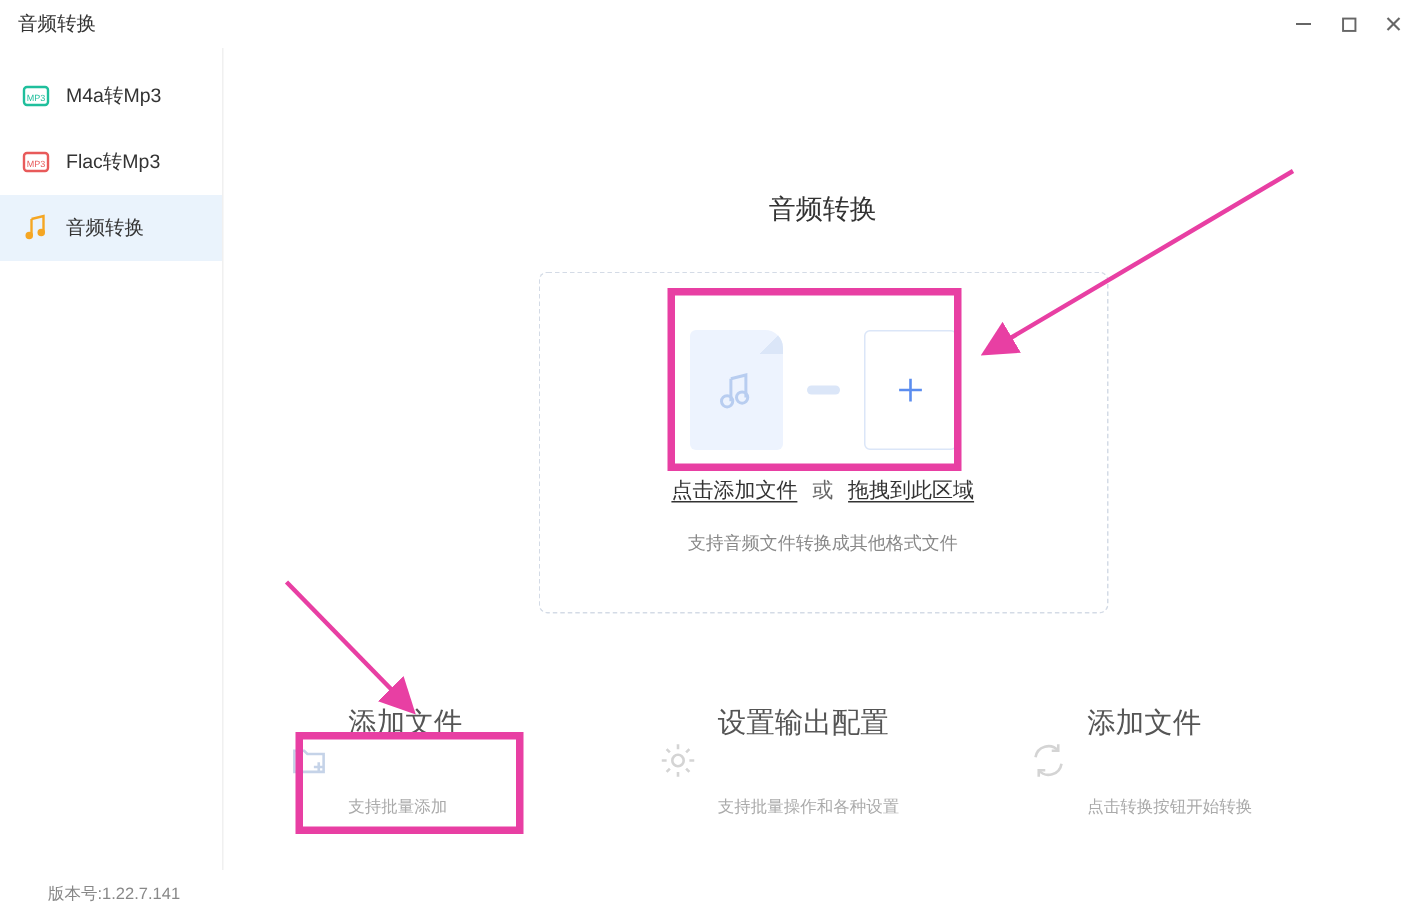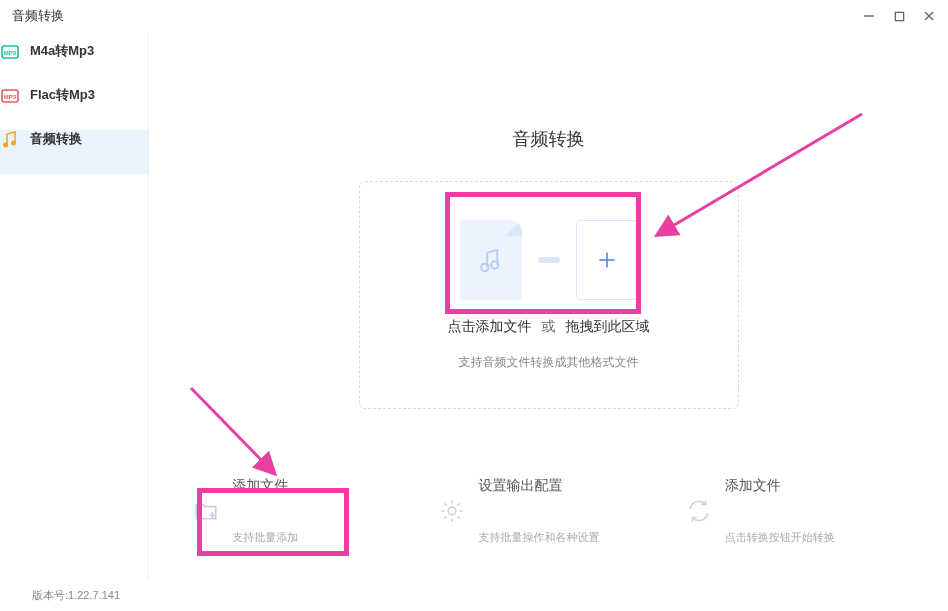--- a/index.html
+++ b/index.html
@@ -27,27 +27,27 @@
     width: 14px; height: 14px;
     display: inline-flex; align-items: center; justify-content: center;
     font-size: 14px; color: #666; cursor: pointer; font-family: sans-serif;
   }
   .body-row { display: flex; height: 548px; }
   .sidebar {
     width: 148px;
     padding-top: 10px;
   }
   .side-item {
-    display: flex; align-items: flex-start;
+    display: flex; align-items: center;
     height: 44px;
+    padding-left: 14px;
     gap: 10px;
     cursor: pointer;
     font-size: 13px;
     color: #333;
-    font-weight: bold;
   }
   .side-item.active { background: #eaf3fc; }
   .side-icon {
     width: 20px; height: 20px;
     display: inline-flex; align-items: center; justify-content: center;
   }
   .main {
     flex: 1;
     border-left: 1px solid #f0f0f0;
     position: relative;
@@ -100,21 +100,21 @@
     display: flex; align-items: center; justify-content: center;
     color: #5b8def; font-size: 28px; font-weight: 300;
   }
   .dash-sep {
     width: 22px; height: 6px; background: #dbe6f8; border-radius: 3px;
   }
   .dz-text-line {
     font-size: 14px; color: #333; font-weight: 500;
   }
   .dz-text-line .or { margin: 0 6px; font-weight: 400; color: #666; }
-  .dz-text-line .ul { text-underline-offset: 3px; }
+  .dz-text-line .ul { text-decoration: underline; text-underline-offset: 3px; }
   .dz-sub {
     font-size: 12px; color: #888; text-align: center;
   }
   .bottom-bar {
     position: absolute;
     bottom: 35px;
     left: 0; right: 0;
     display: flex;
     justify-content: space-around;
     padding: 0 30px;
@@ -122,21 +122,21 @@
   .b-item {
     display: flex; align-items: center; gap: 12px;
     cursor: pointer;
     width: 220px;
   }
   .b-icon {
     width: 28px; height: 28px;
     display: inline-flex; align-items: center; justify-content: center;
     opacity: 0.6;
   }
-  .b-texts .t1 { font-size: 14px; color: #555; margin-bottom: 2px; }
+  .b-texts .t1 { font-size: 19px; color: #555; margin-bottom: 2px; }
   .b-texts .t2 { font-size: 11px; color: #aaa; margin-top: 35px; }
   
   .anno-box {
     position: absolute;
     border: 5px solid #e83fa3;
     pointer-events: none;
   }
   .anno-arrow {
     position: absolute;
     pointer-events: none;

